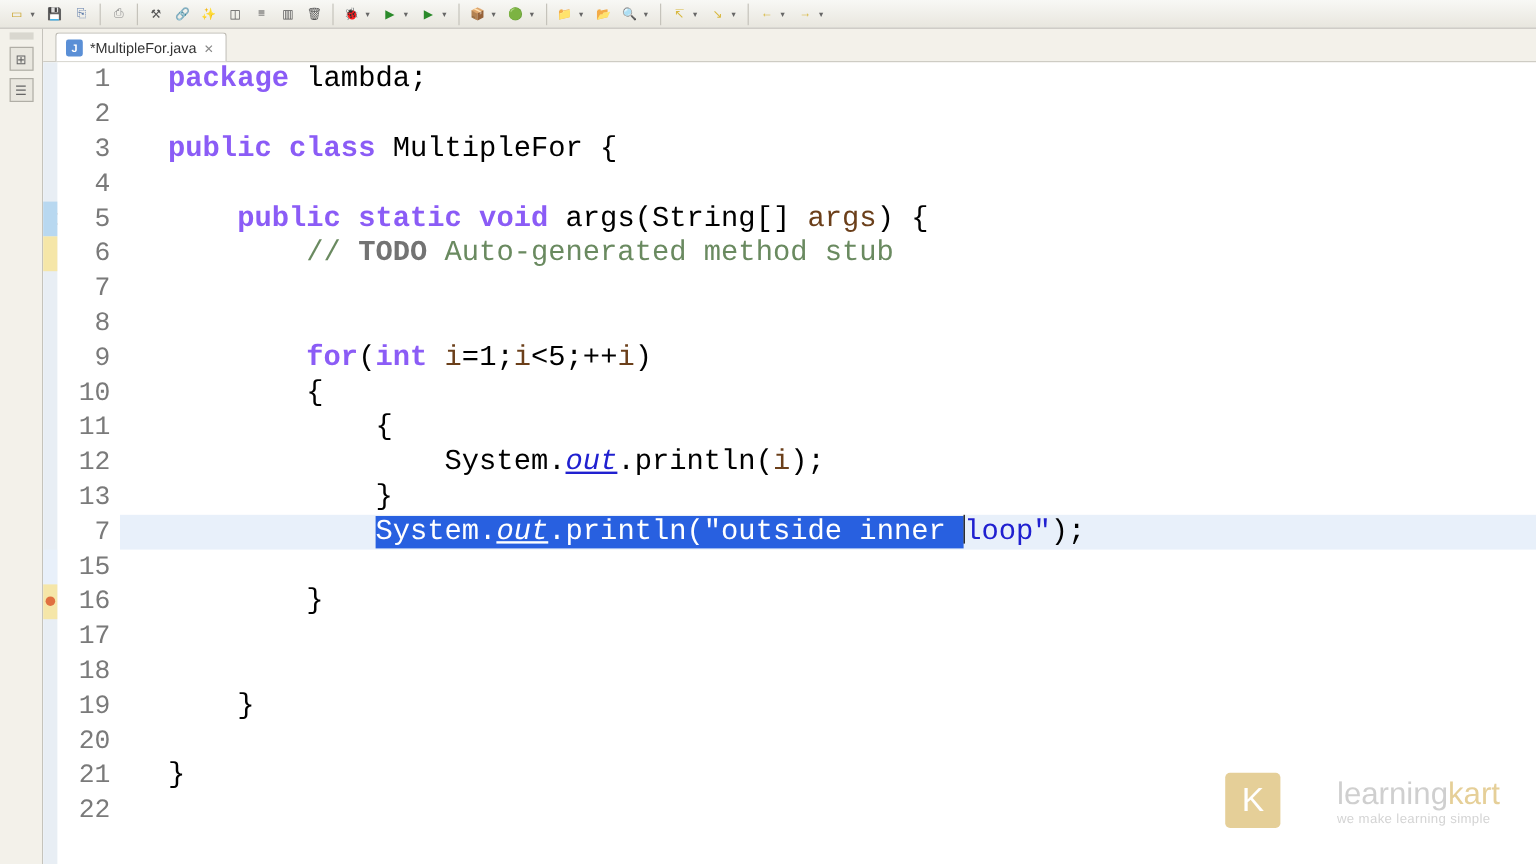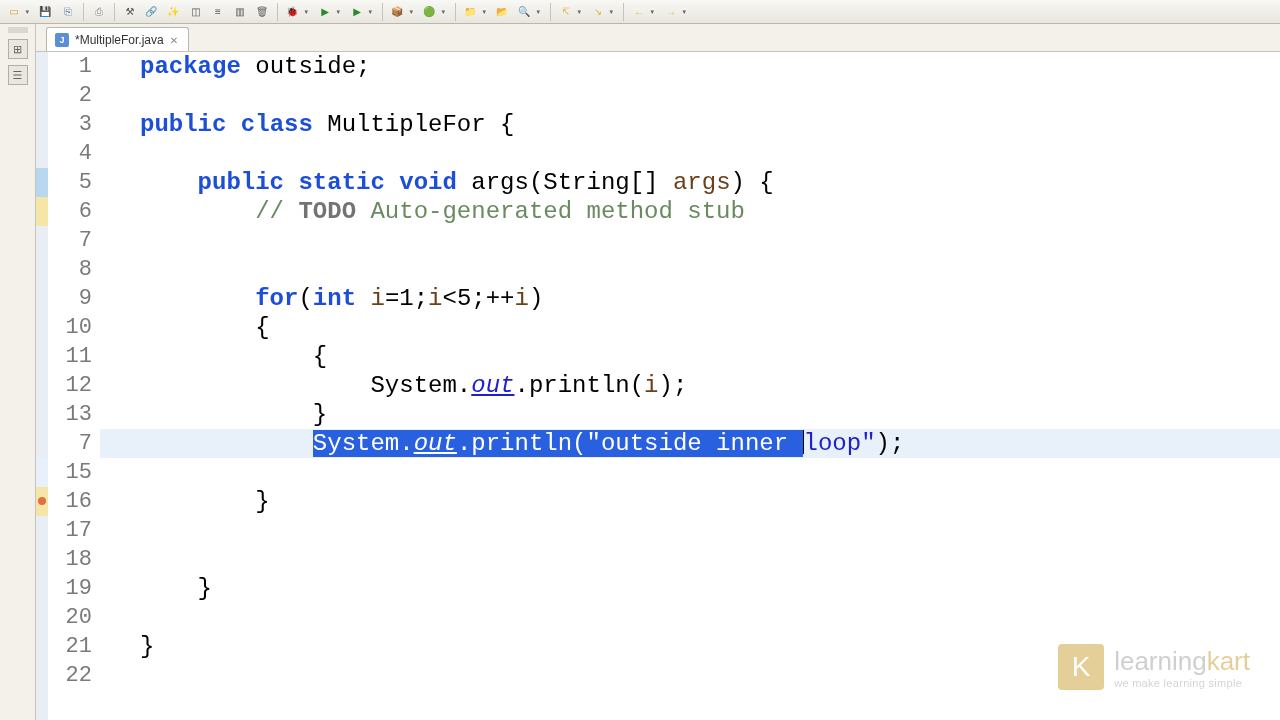--- a/index.html
+++ b/index.html
@@ -41,36 +41,36 @@
 .mark.m16::after{ content:""; position:absolute; left:2px; top:10px; width:8px; height:8px; background:#e07040; border-radius:50%;}
 .mark.m5::after{ content:""; position:absolute; right:-4px; top:11px; width:6px; height:6px; border-top:1px solid #888; border-right:1px solid #888; transform:rotate(45deg);}
 
 .gutter{ position:absolute; left:12px; top:0; width:52px; bottom:0; background:#fff; }
 .linenum{ height:29px; line-height:29px; text-align:right; padding-right:8px; color:#7a7a7a; font-size:22px; }
 
 .codearea{ position:absolute; left:64px; right:0; top:0; bottom:0; }
 .line{ height:29px; line-height:29px; white-space:pre; padding-left:40px;}
 .line.hl{ background:#e8f0fa; }
 
-.kw{ color:#1d4ed8; font-weight:bold; }
+.kw{ color:#8b5cf6; font-weight:bold; }
 .cm{ color:#6a8a60; }
 .cmtask{ color:#737373; font-weight:bold;}
 .str{ color:#2020d0; }
 .var{ color:#6b3f1a; }
 .stat{ color:#2020d0; font-style:italic;text-decoration:underline; }
 
 .sel{ background:#2860e0; color:#fff; }
 .sel .stat{ color:#fff; font-style:italic;}
 .sel .str{ color:#fff; }
 .cursor{ display:inline-block; width:1px; height:24px; background:#000; vertical-align:middle; position:relative; top:-2px;}
 
 
 .watermark{ position:absolute; right:30px; bottom:30px; display:flex; align-items:center; gap:10px; opacity:0.55;}
 .wm-icon{ width:46px; height:46px; background:#d1a845; display:flex; align-items:center; justify-content:center; color:#fff; font-size:28px; border-radius:4px;}
-.wm-text{ display:flex; flex-direction:column; }
+.wm-text{ display:flex; flex-direction:column;margin-left:37px; }
 .wm-title{ font-size:26px; color:#a8a8a8; }
 .wm-title .accent{ color:#d1a845; }
 .wm-sub{ font-size:11px; color:#b0b0b0; letter-spacing:0.3px;}
 </style>
 </head>
 <body>
 
 <div class="toolbar">
   <div class="tbtn tb-new drop">▭</div>
   <div style="width:8px"></div>
@@ -154,21 +154,21 @@
     <div class="linenum">15</div>
     <div class="linenum">16</div>
     <div class="linenum">17</div>
     <div class="linenum">18</div>
     <div class="linenum">19</div>
     <div class="linenum">20</div>
     <div class="linenum">21</div>
     <div class="linenum">22</div>
   </div>
   <div class="codearea">
-    <div class="line"><span class="kw">package</span><span> outside;</span></div>
+    <div class="line"><span class="kw">package</span><span> lambda;</span></div>
     <div class="line"></div>
     <div class="line"><span class="kw">public</span><span> </span><span class="kw">class</span><span> MultipleFor {</span></div>
     <div class="line"></div>
     <div class="line"><span>    </span><span class="kw">public</span><span> </span><span class="kw">static</span><span> </span><span class="kw">void</span><span> args(String[] </span><span class="var">args</span><span>) {</span></div>
     <div class="line"><span>        </span><span class="cm">// </span><span class="cmtask">TODO</span><span class="cm"> Auto-generated method stub</span></div>
     <div class="line"></div>
     <div class="line"></div>
     <div class="line"><span>        </span><span class="kw">for</span><span>(</span><span class="kw">int</span><span> </span><span class="var">i</span><span>=1;</span><span class="var">i</span><span>&lt;5;++</span><span class="var">i</span><span>)</span></div>
     <div class="line"><span>        {</span></div>
     <div class="line"><span>            {</span></div>

